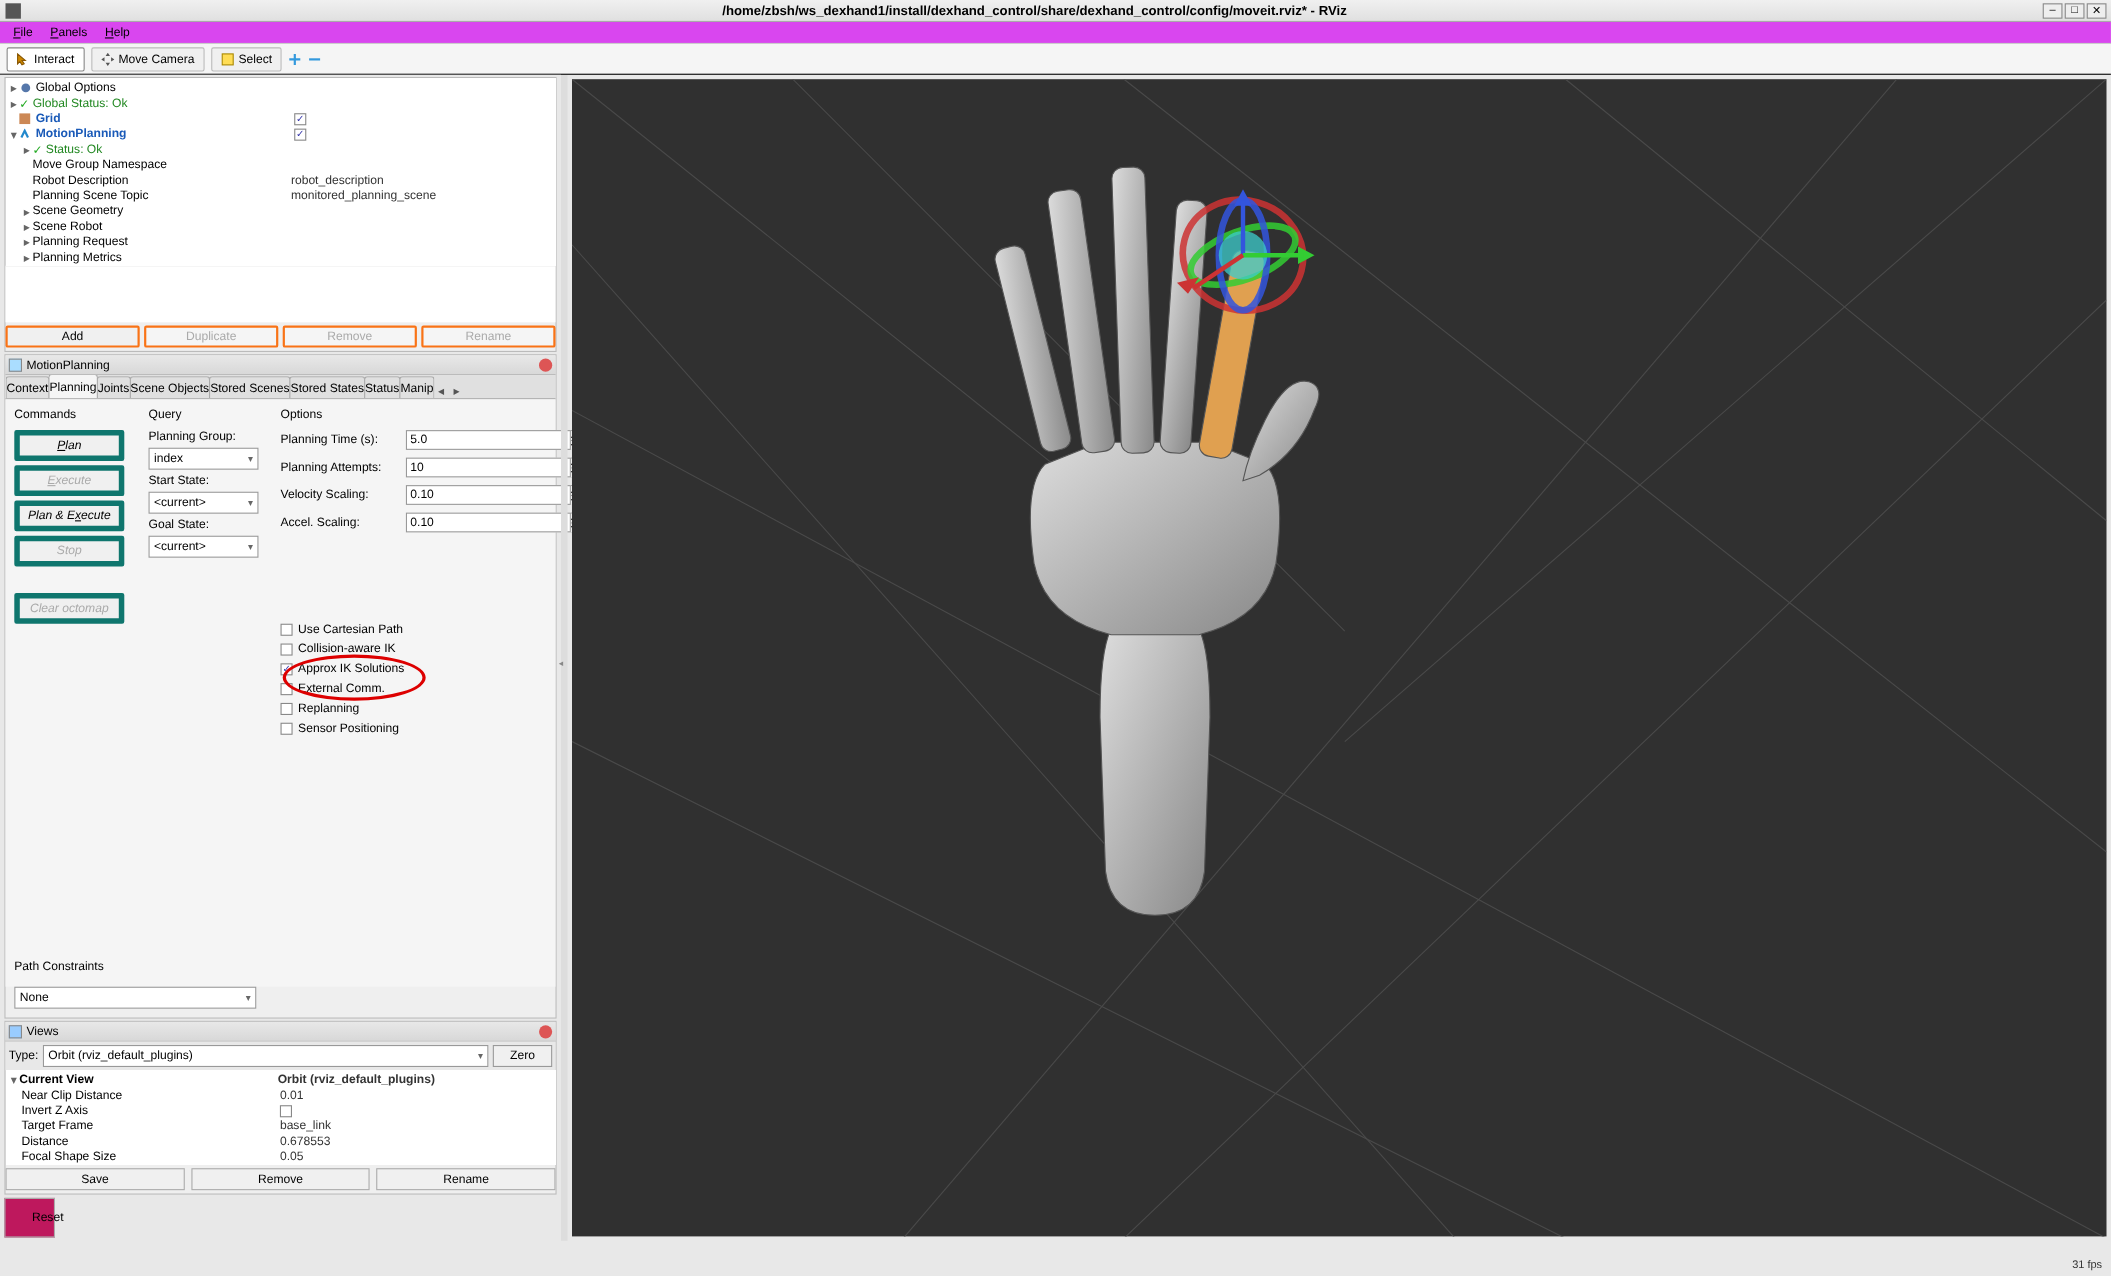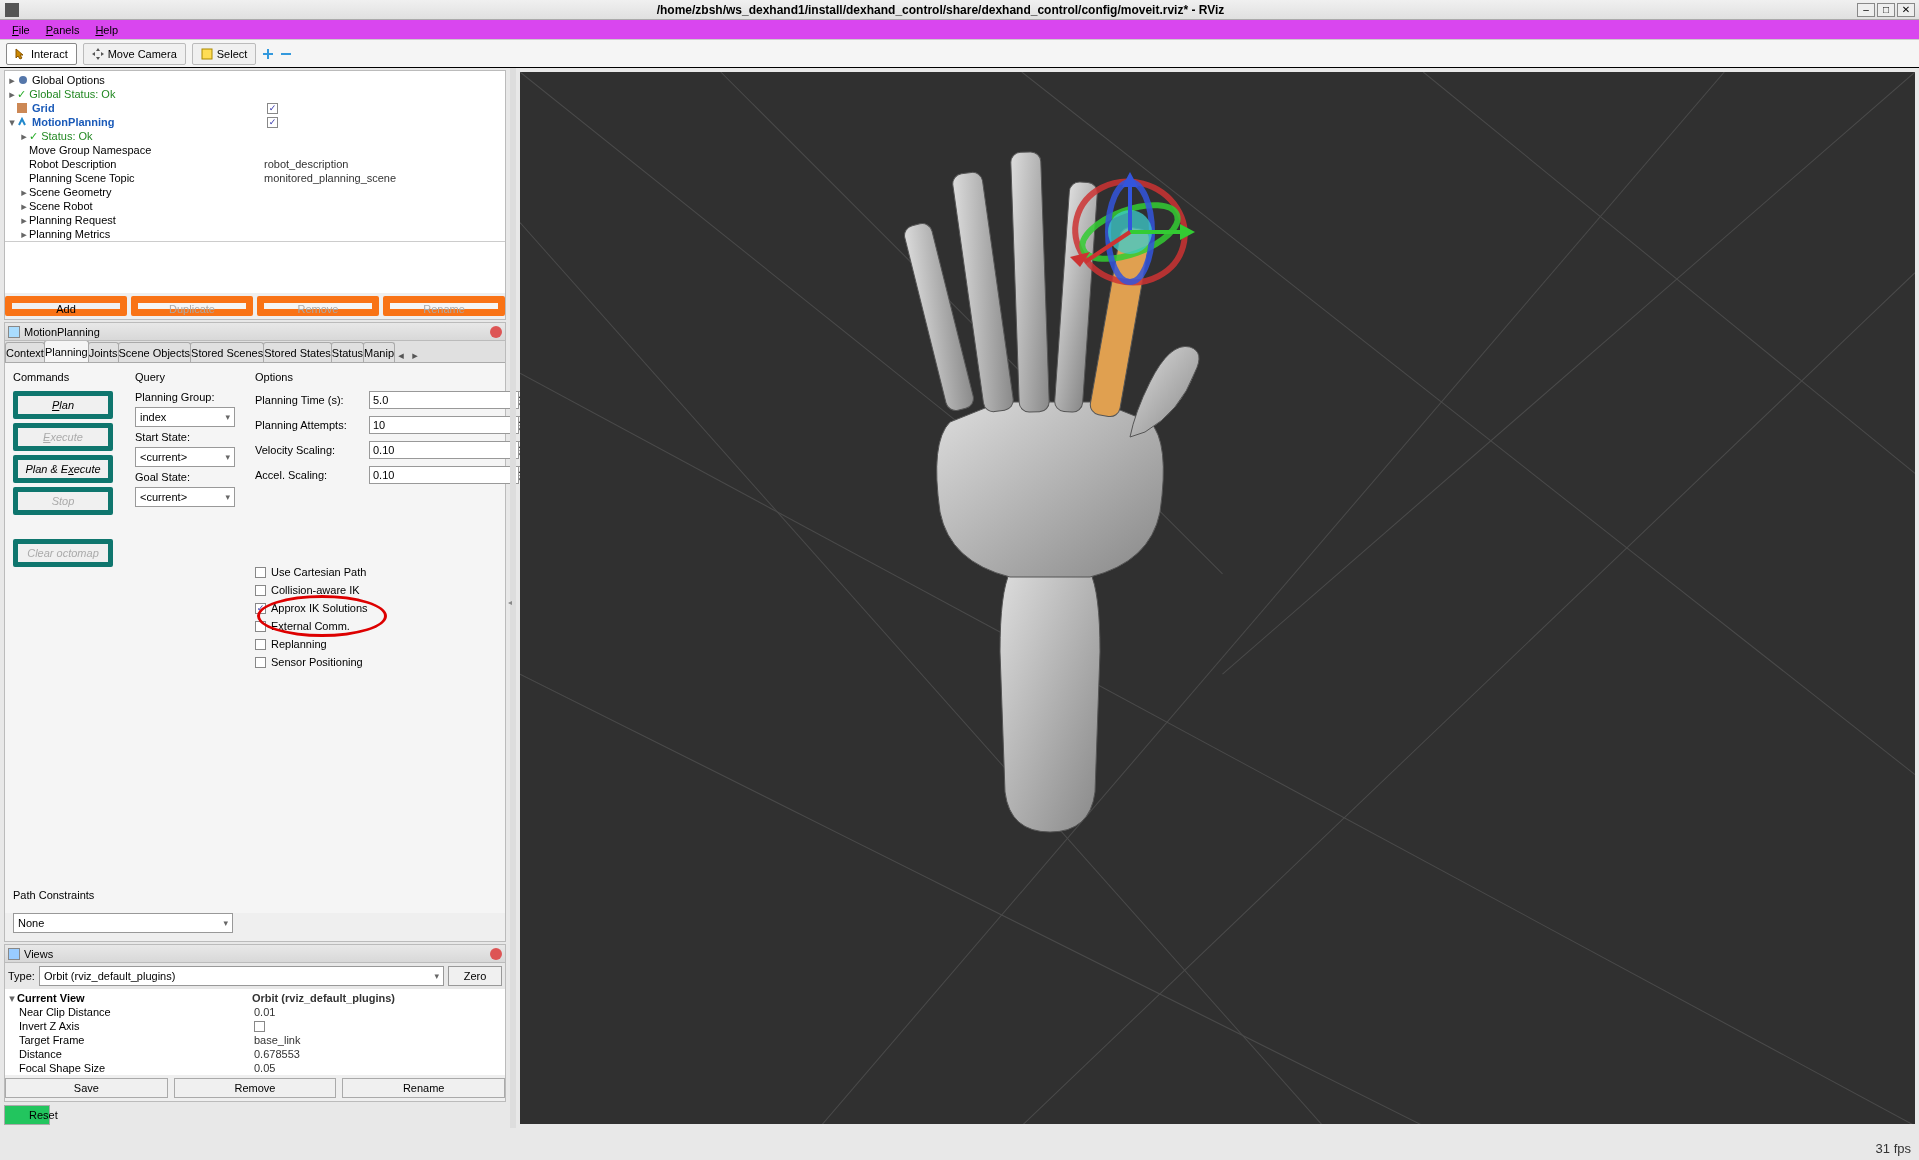--- a/index.html
+++ b/index.html
@@ -44,21 +44,21 @@
 .trow .ticon2{width:12px;height:10px;margin-right:3px;}
 .trow .tlabel{flex:0 0 235px;}
 .trow .tval{color:#333;}
 .ind1{padding-left:12px;}
 .chk{width:11px;height:11px;border:1px solid #888;display:inline-flex;align-items:center;justify-content:center;font-size:9px;color:#33a;background:#fff;}
 .tbold{font-weight:bold;color:#1a5ab8;}
 .tgreen{color:#228822;}
 
 .desc-area{height:52px;background:#fff;border-top:1px solid #ccc;}
 .btnrow{display:flex;gap:4px;padding:3px 0;}
-.btnrow button{flex:1;height:20px;border:7px solid #f97316;background:#f0f0f0;border-radius:2px;cursor:pointer;}
+.btnrow button{flex:1;height:20px;border:2px solid #f97316;background:#f0f0f0;border-radius:2px;cursor:pointer;}
 .btnrow button:disabled{color:#aaa;background:#f5f5f5;}
 
 
 .mp-tabs{display:flex;border-bottom:1px solid #aaa;background:#e0e0e0;overflow:hidden;height:22px;align-items:flex-end;}
 .mp-tab{padding:3px 0;border:1px solid #aaa;border-bottom:none;background:#e0e0e0;margin-right:-1px;cursor:pointer;font-size:11px;border-radius:3px 3px 0 0;height:20px;display:flex;align-items:center;}
 .mp-tab.active{background:#f5f5f5;height:22px;}
 .mp-tabnav{width:14px;text-align:center;cursor:pointer;color:#555;}
 
 .mp-body{background:#f5f5f5;padding:8px;flex:1;display:flex;gap:10px;}
 .mp-col{display:flex;flex-direction:column;gap:4px;}
@@ -85,22 +85,22 @@
 .views-row{display:flex;align-items:center;gap:4px;padding:3px;background:#e8e8e8;}
 .views-row .sel{flex:1;width:auto;}
 .views-row button{width:54px;height:20px;border:1px solid #999;background:#f0f0f0;cursor:pointer;}
 .vtree{background:#fff;height:86px;overflow:auto;font-size:11px;padding:2px;}
 .vtree .trow .tlabel{flex:0 0 235px;}
 
 
 .footer-btns{display:flex;gap:6px;padding:3px 0;}
 .footer-btns button{flex:1;height:20px;border:1px solid #aaa;background:#f0f0f0;cursor:pointer;}
 .reset-row{padding:3px 0;}
-.reset-row button{width:46px;height:20px;border:1px solid #aaa;background:#22c55e;cursor:pointer;padding-left:24px;}
-.fps{position:absolute;right:8px;bottom:4px;font-size:13px;color:#333;}
+.reset-row button{width:46px;height:36px;border:1px solid #aaa;background:#be185d;cursor:pointer;padding-left:24px;}
+.fps{position:absolute;right:8px;bottom:4px;font-size:10px;color:#333;}
 
 
 .grid3d{position:absolute;inset:0;}
 .grid3d line{stroke:#4a4a4a;stroke-width:1;}
 </style>
 </head>
 <body>
 
 <div class="titlebar">
   <div class="ticon"></div>

